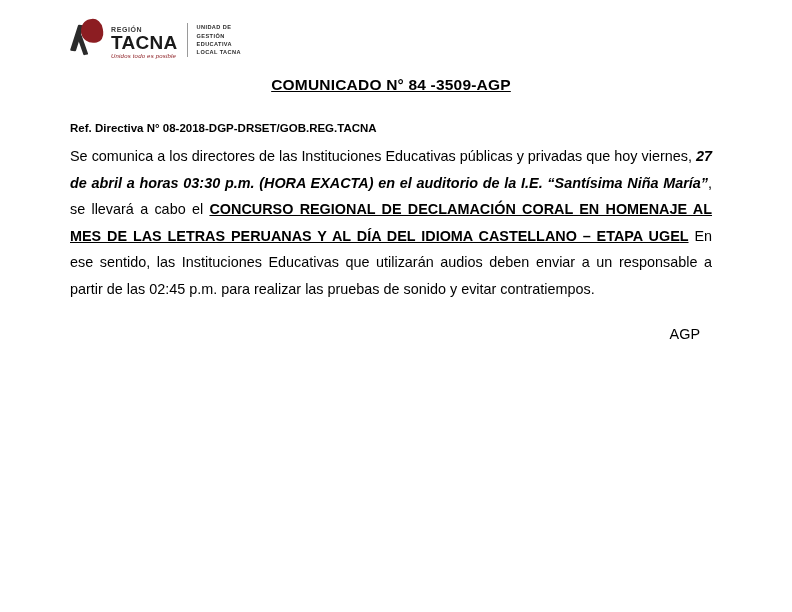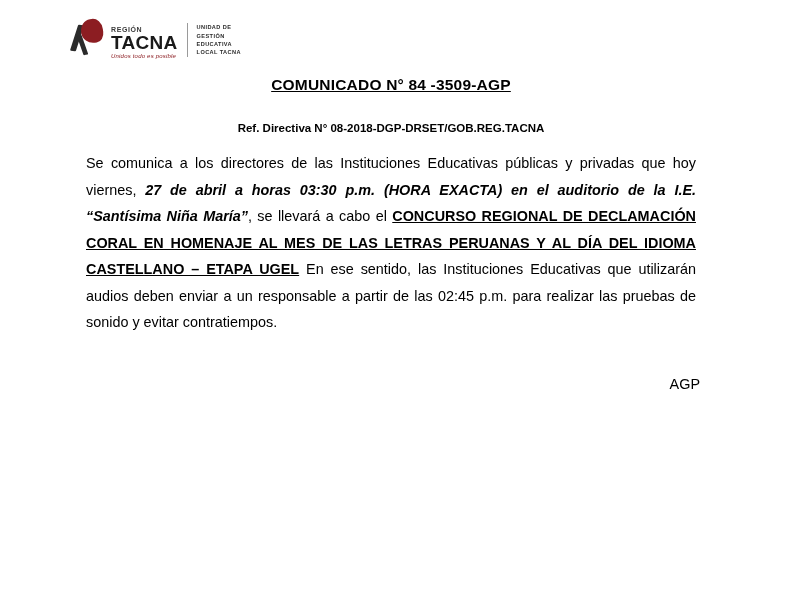--- a/index.html
+++ b/index.html
@@ -126,41 +126,41 @@
   }
   .title-sub {
     text-align: center;
     font-size: 14.5px;
     font-weight: bold;
     text-decoration: underline;
     letter-spacing: 0.1px;
     margin: 0 0 13px 0;
   }
   .ref-line {
-    text-align: center;
+    text-align: left;
     font-size: 11.5px;
     font-weight: bold;
     margin: 8px 0 9px 0;
   }
   .para {
     font-size: 14.4px;
     line-height: 1.84;
     text-align: justify;
-    margin: 16px;
+    margin: 0;
   }
   .it {
     font-style: italic;
     font-weight: bold;
   }
   .bu {
     font-weight: bold;
     text-decoration: underline;
   }
   .signature {
-    margin-top: 40px;
+    margin-top: 24px;
     text-align: right;
     font-size: 14.4px;
     padding-right: 12px;
   }
 </style>
 </head>
 <body>
 
 <div class="page">
 

